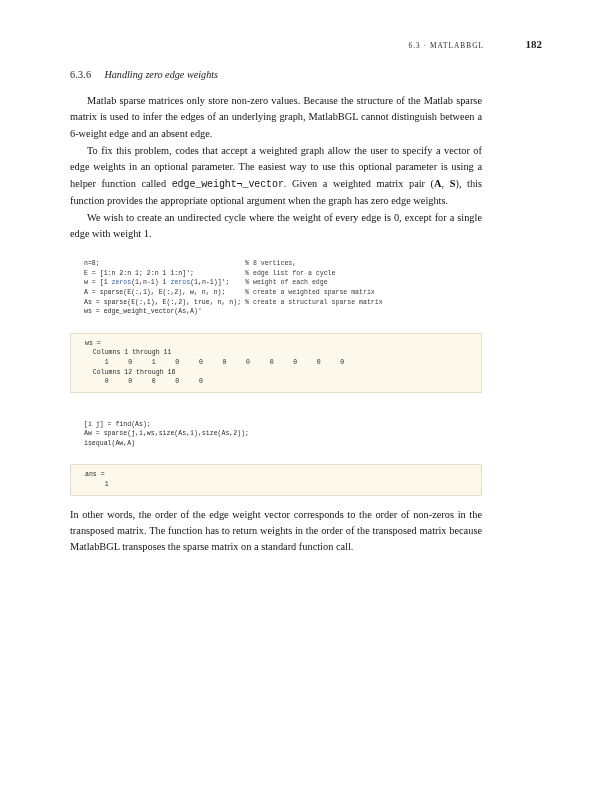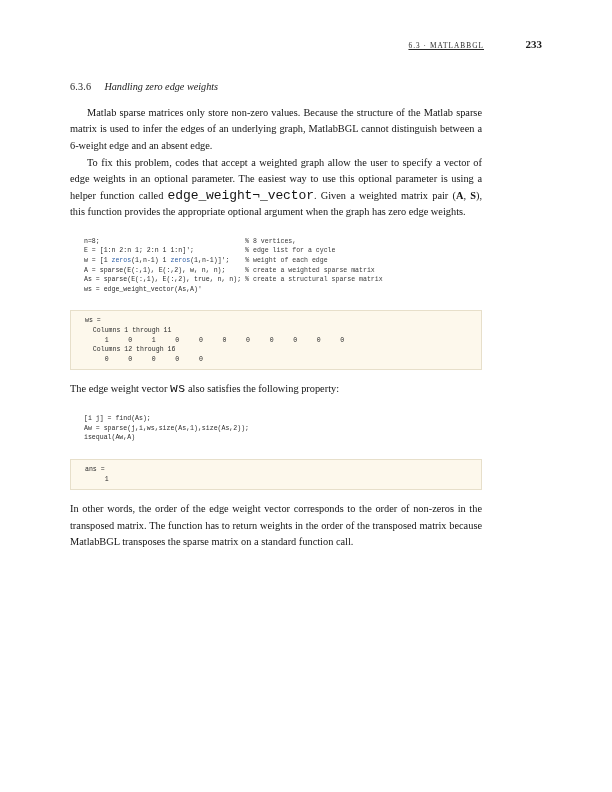--- a/index.html
+++ b/index.html
@@ -33,37 +33,36 @@
     letter-spacing: 1.05px;
     color: #2a2a2a;
   }
   .runhead .rh-title {
     position: absolute;
     right: 58px;
     top: 1px;
     white-space: nowrap;
     text-transform: uppercase;
     font-variant: small-caps;
-    text-decoration: underline;
   }
   .runhead .rh-page {
     position: absolute;
     right: 0px;
     top: -2px;
     font-size: 11px;
     letter-spacing: 0;
     font-weight: 600;
     color: #1b1b1b;
   }
 
   
   .col {
     position: absolute;
     left: 70px;
-    top: 80px;
+    top: 68px;
     width: 412px;
   }
 
   h2.sec {
     margin: 0 0 11px 0;
     font-size: 10.2px;
     font-weight: normal;
     line-height: 14px;
     color: #1b1b1b;
   }
@@ -82,21 +81,21 @@
     line-height: 16.4px;
     text-align: justify;
     text-indent: 17px;
     color: #141414;
     hyphens: none;
   }
   p.para.noindent { text-indent: 0; }
 
   .mono {
     font-family: "Liberation Mono", "DejaVu Sans Mono", monospace;
-    font-size: 13px;
+    font-size: 10px;
     letter-spacing: -0.1px;
   }
   .bmath { font-weight: bold; font-family: "Liberation Serif", serif; }
 
   
   .block {
     font-family: "Liberation Mono", "DejaVu Sans Mono", monospace;
     font-size: 6.55px;
     line-height: 9.6px;
     white-space: pre;
@@ -117,46 +116,46 @@
 
   .spacer-sm { height: 11px; }
 </style>
 </head>
 <body>
 
 <div class="page">
 
   <div class="runhead">
     <span class="rh-title">6.3 · MatlabBGL</span>
-    <span class="rh-page">233</span>
+    <span class="rh-page">182</span>
   </div>
 
   <div class="col">
 
     <h2 class="sec">
       <span class="secnum">6.3.6</span><span class="sectitle">Handling zero edge weights</span>
     </h2>
 
     <p class="para">Matlab sparse matrices only store non-zero values. Because the structure of the Matlab sparse matrix is used to infer the edges of an underlying graph, MatlabBGL cannot distinguish between a 6-weight edge and an absent edge.</p>
 
     <p class="para"><span>To fix this problem, codes that accept a weighted graph allow the user to specify a vector of edge weights in an optional parameter. The easiest way to use this optional parameter is using a helper function called </span><span class="mono">edge_weight¬</span><span class="mono">_vector</span><span>. Given a weighted matrix pair (</span><span class="bmath">A</span><span>, </span><span class="bmath">S</span><span>), this function provides the appropriate optional argument when the graph has zero edge weights.</span></p>
 
 
+    <p class="para">We wish to create an undirected cycle where the weight of every edge is 0, except for a single edge with weight 1.</p>
 
     <div class="spacer-sm"></div>
 
     <div class="block code"><span class="blk-line"><span>n=8;</span><span>                                     </span><span class="cmt">% 8 vertices,</span></span><span class="blk-line"><span>E = [1:n 2:n 1; 2:n 1 1:n]';</span><span>             </span><span class="cmt">% edge list for a cycle</span></span><span class="blk-line"><span>w = [1 <span class="kw">zeros</span>(1,n-1) 1 <span class="kw">zeros</span>(1,n-1)]';</span><span>    </span><span class="cmt">% weight of each edge</span></span><span class="blk-line"><span>A = sparse(E(:,1), E(:,2), w, n, n);</span><span>     </span><span class="cmt">% create a weighted sparse matrix</span></span><span class="blk-line"><span>As = sparse(E(:,1), E(:,2), true, n, n);</span><span> </span><span class="cmt">% create a structural sparse matrix</span></span><span class="blk-line"><span>ws = edge_weight_vector(As,A)'</span></span></div>
 
     <div class="spacer-sm"></div>
 
     <div class="block output"><span class="blk-line">ws =</span><span class="blk-line">  Columns 1 through 11</span><span class="blk-line">     1     0     1     0     0     0     0     0     0     0     0</span><span class="blk-line">  Columns 12 through 16</span><span class="blk-line">     0     0     0     0     0</span></div>
 
     <div class="spacer-sm"></div>
 
-    <p class="para noindent"><span>The edge weight vector </span><span class="mono">ws</span><span> also satisfies the following property:</span></p>
 
     <div class="spacer-sm"></div>
 
     <div class="block code"><span class="blk-line">[i j] = find(As);</span><span class="blk-line">Aw = sparse(j,i,ws,size(As,1),size(As,2));</span><span class="blk-line">isequal(Aw,A)</span></div>
 
     <div class="spacer-sm"></div>
 
     <div class="block output"><span class="blk-line">ans =</span><span class="blk-line">     1</span></div>
 
     <div class="spacer-sm"></div>

